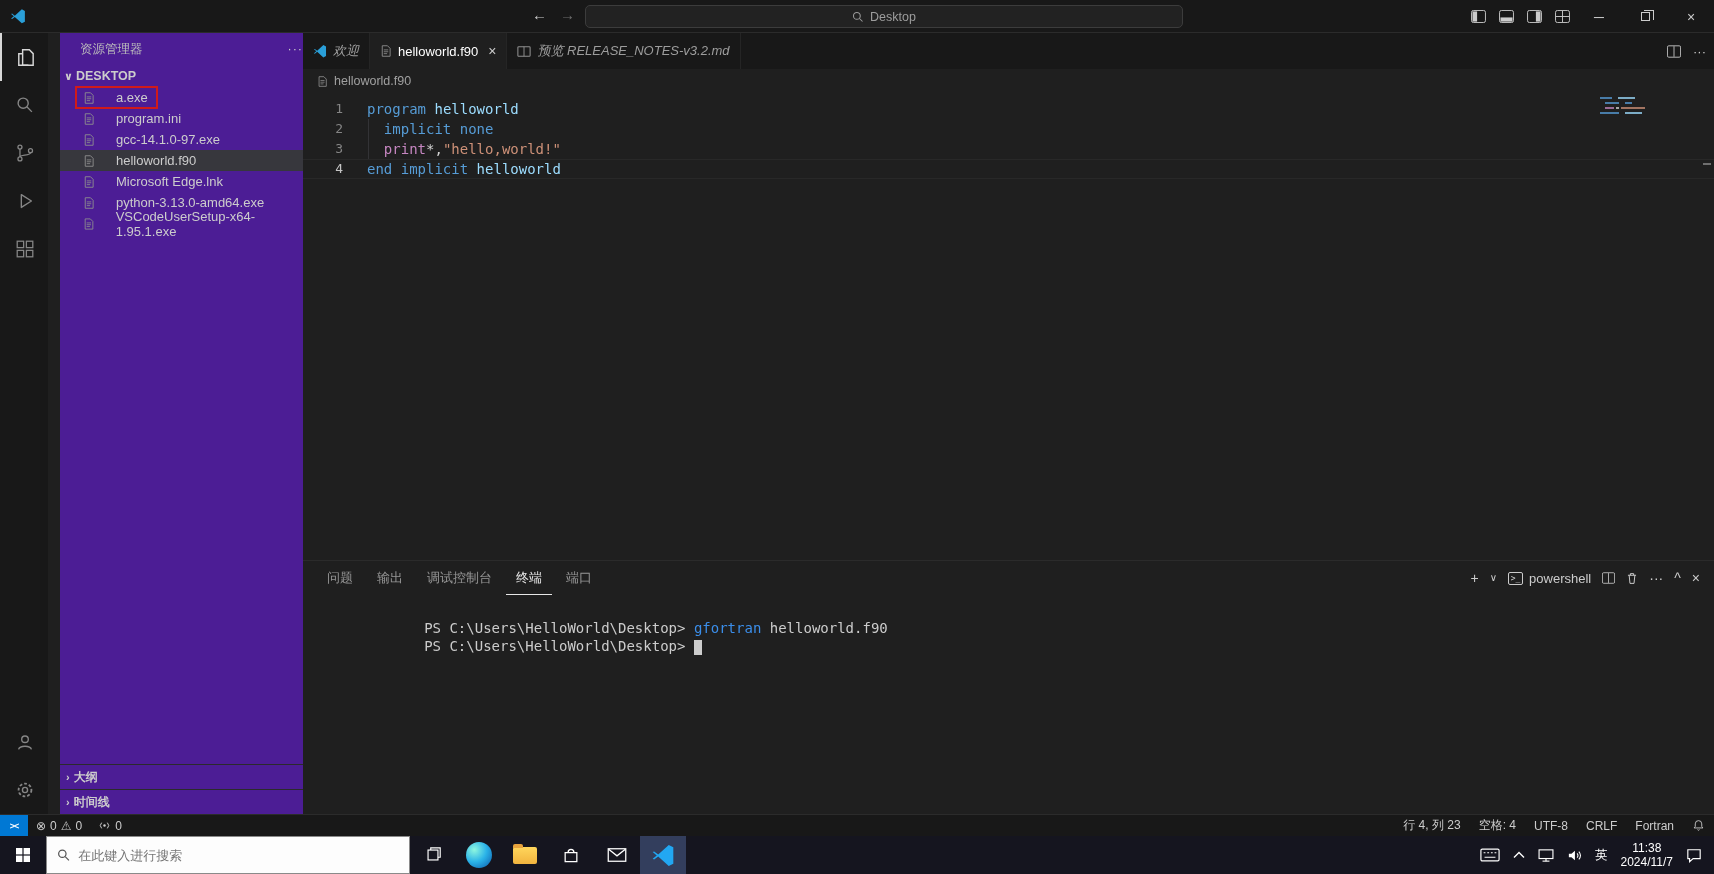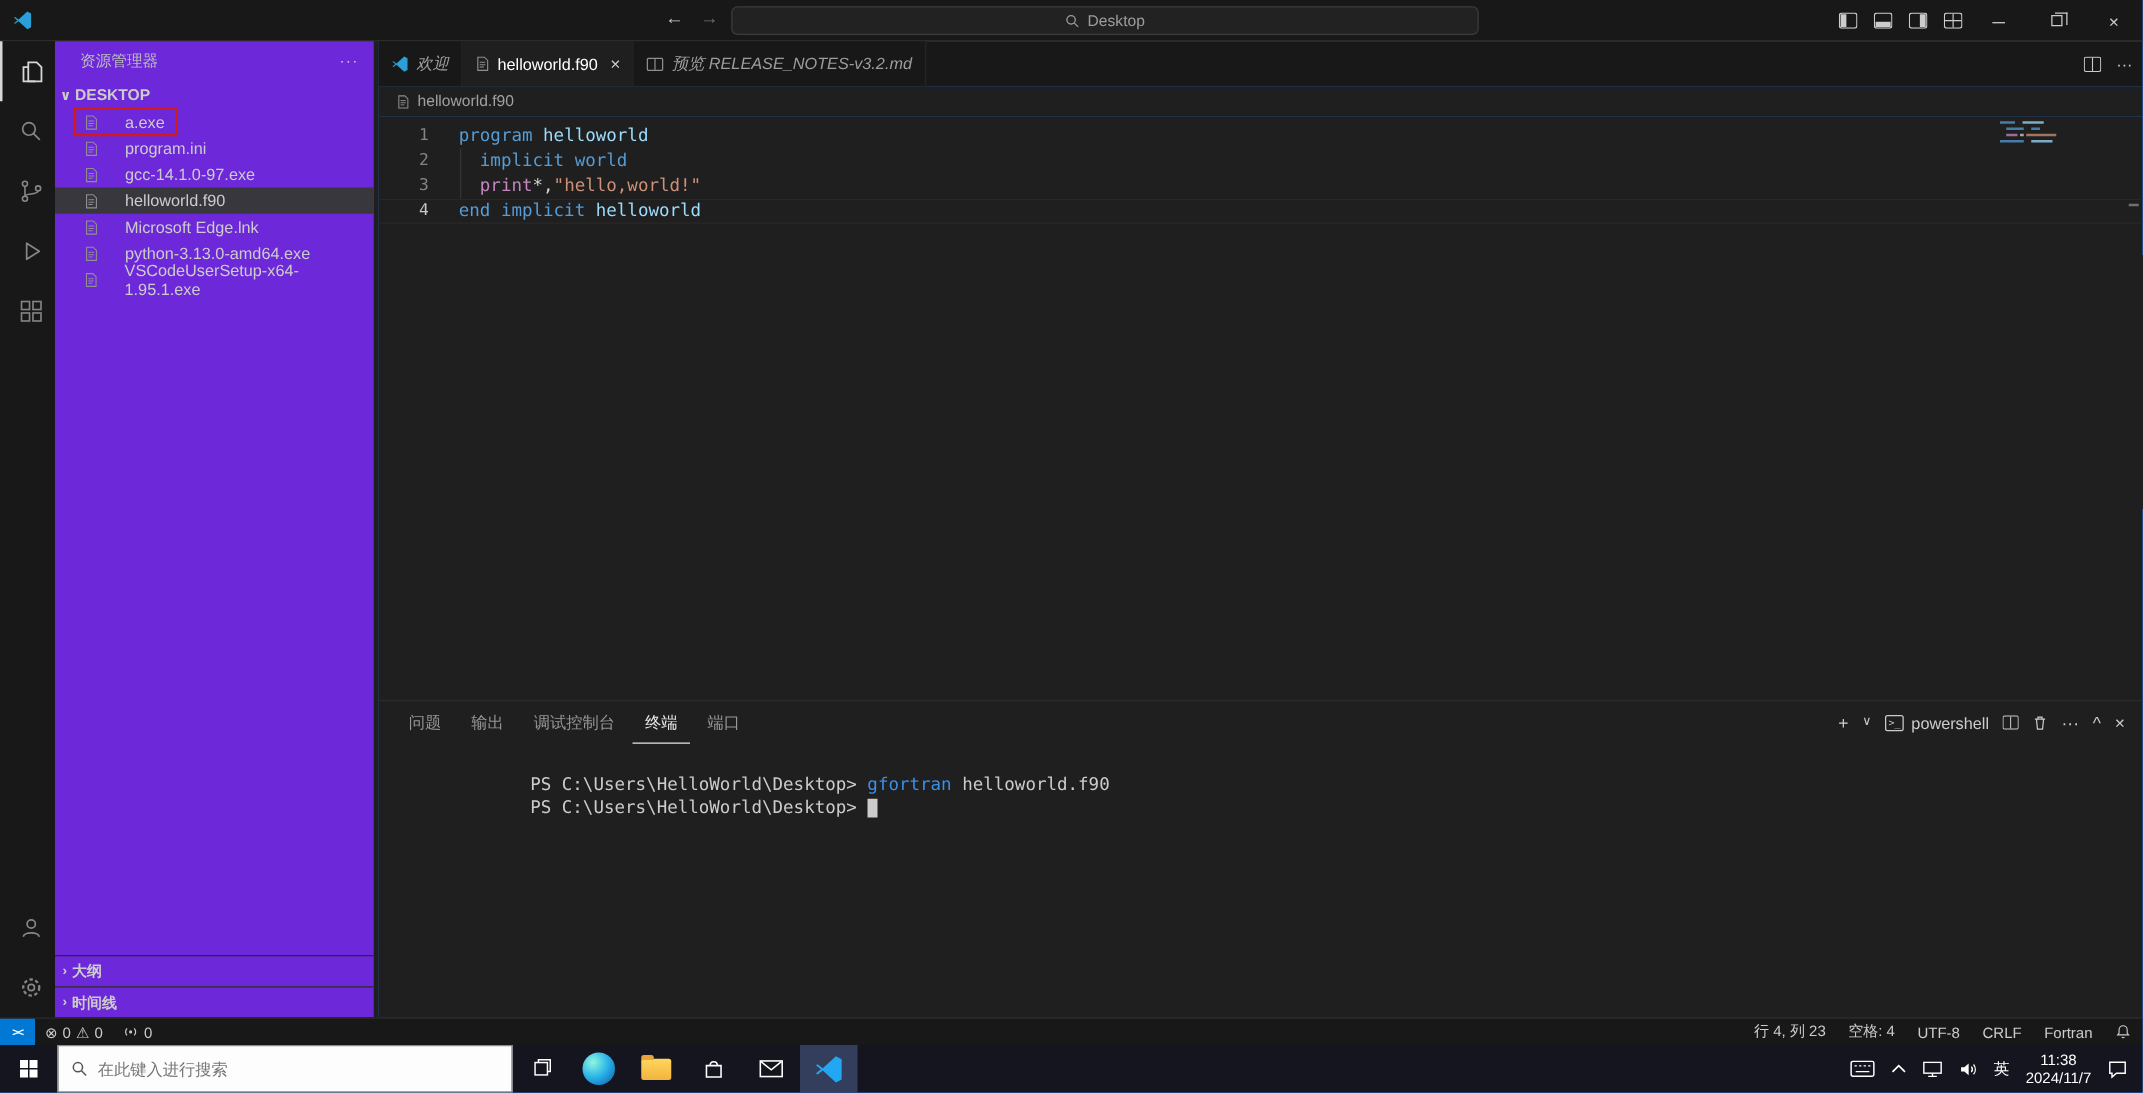--- a/index.html
+++ b/index.html
@@ -24,35 +24,35 @@
 
   
   .main { position:absolute; top:33px; bottom:60px; left:0; right:0; }
 
   .activity-bar { position:absolute; top:0; bottom:0; left:0; width:48px; background:#181818; display:flex; flex-direction:column; align-items:stretch; }
   .ab-item { height:48px; display:flex; align-items:center; justify-content:center; border-left:2px solid transparent; cursor:pointer; }
   .ab-item.active { border-left-color:#d7d7d7; }
   .ab-spacer { flex:1; }
 
   
-  .sidebar { position:absolute; top:0; bottom:0; left:44px; width:255px; background:#6d28d9; }
+  .sidebar { position:absolute; top:0; bottom:0; left:60px; width:255px; background:#4c1d95; }
   .sb-header { height:32px; display:flex; align-items:center; padding:0 12px 0 20px; color:#bcbcbc; font-size:12.5px; }
   .sb-header .more { margin-left:auto; cursor:pointer; color:#cccccc; letter-spacing:1px; }
   .tree-root { height:22px; display:flex; align-items:center; gap:3px; padding-left:4px; font-weight:bold; font-size:12.5px; color:#cccccc; cursor:pointer; }
   .file-row { height:21px; display:flex; align-items:center; padding-left:18px; cursor:pointer; color:#cccccc; font-size:13px; }
   .file-row.selected { background:#37373d; }
   .file-inner { display:inline-flex; align-items:center; gap:21px; position:relative; padding:0 5px; height:100%; }
   .annotation-frame { display:none; }
   .file-row.annotated .annotation-frame { display:block; position:absolute; left:-3px; right:-5px; top:-1px; bottom:-1px; border:2px solid #d11a1a; }
   .sb-sections { position:absolute; bottom:0; left:0; right:0; }
   .sb-section { height:25px; border-top:1px solid #2b2b2b; display:flex; align-items:center; gap:4px; padding-left:6px; font-weight:bold; font-size:12px; color:#cccccc; cursor:pointer; }
   .chev { color:#cccccc; font-size:11px; }
 
   
-  .editor-area { position:absolute; top:0; bottom:0; left:303px; right:0; background:#3b82f6; }
+  .editor-area { position:absolute; top:0; bottom:0; left:303px; right:0; background:#8b5cf6; }
   .tab-strip { height:36px; background:#181818; display:flex; align-items:stretch; position:relative; }
   .tab { display:flex; align-items:center; gap:6px; padding:0 10px; border-right:1px solid #252525; background:#181818; color:#9d9d9d; font-size:13px; cursor:pointer; }
   .tab.active { background:#1f1f1f; color:#ffffff; }
   .tab.preview .tab-label { font-style:italic; }
   .tab-close { display:none; margin-left:4px; font-size:14px; color:#cccccc; cursor:pointer; }
   .tab.active .tab-close { display:inline; }
   .strip-actions { position:absolute; right:8px; top:0; height:36px; display:flex; align-items:center; gap:12px; color:#cccccc; }
   .strip-actions .icon-btn { cursor:pointer; }
   .breadcrumb { height:24px; display:flex; align-items:center; gap:6px; padding-left:14px; color:#a0a0a0; font-size:12.5px; background:#1f1f1f; }
 
@@ -370,21 +370,21 @@
     <div class="editor">
       <div class="code-lines">
 
           <div class="code-line">
             <span class="line-num">1</span>
             <span class="line-text"><span style="color: rgb(86, 156, 214); text-align: right;">program</span><span style="color: rgb(212, 212, 212);"> </span><span style="color: rgb(156, 220, 254);">helloworld</span></span>
           </div>
 
           <div class="code-line">
             <span class="line-num">2</span>
-            <span class="line-text"><span style="color: rgb(212, 212, 212);">  </span><span style="color: rgb(86, 156, 214);">implicit</span><span style="color: rgb(212, 212, 212);"> </span><span style="color: rgb(86, 156, 214);">world</span></span>
+            <span class="line-text"><span style="color: rgb(212, 212, 212);">  </span><span style="color: rgb(86, 156, 214);">implicit</span><span style="color: rgb(212, 212, 212);"> </span><span style="color: rgb(86, 156, 214);">none</span></span>
           </div>
 
           <div class="code-line">
             <span class="line-num">3</span>
             <span class="line-text"><span style="color: rgb(212, 212, 212);">  </span><span style="color: rgb(197, 134, 192);">print</span><span style="color: rgb(212, 212, 212);">*,</span><span style="color: rgb(206, 145, 120);">"hello,world!"</span></span>
           </div>
 
           <div class="code-line current">
             <span class="line-num">4</span>
             <span class="line-text"><span style="color: rgb(86, 156, 214);">end implicit</span><span style="color: rgb(212, 212, 212);"> </span><span style="color: rgb(156, 220, 254);">helloworld</span></span>

